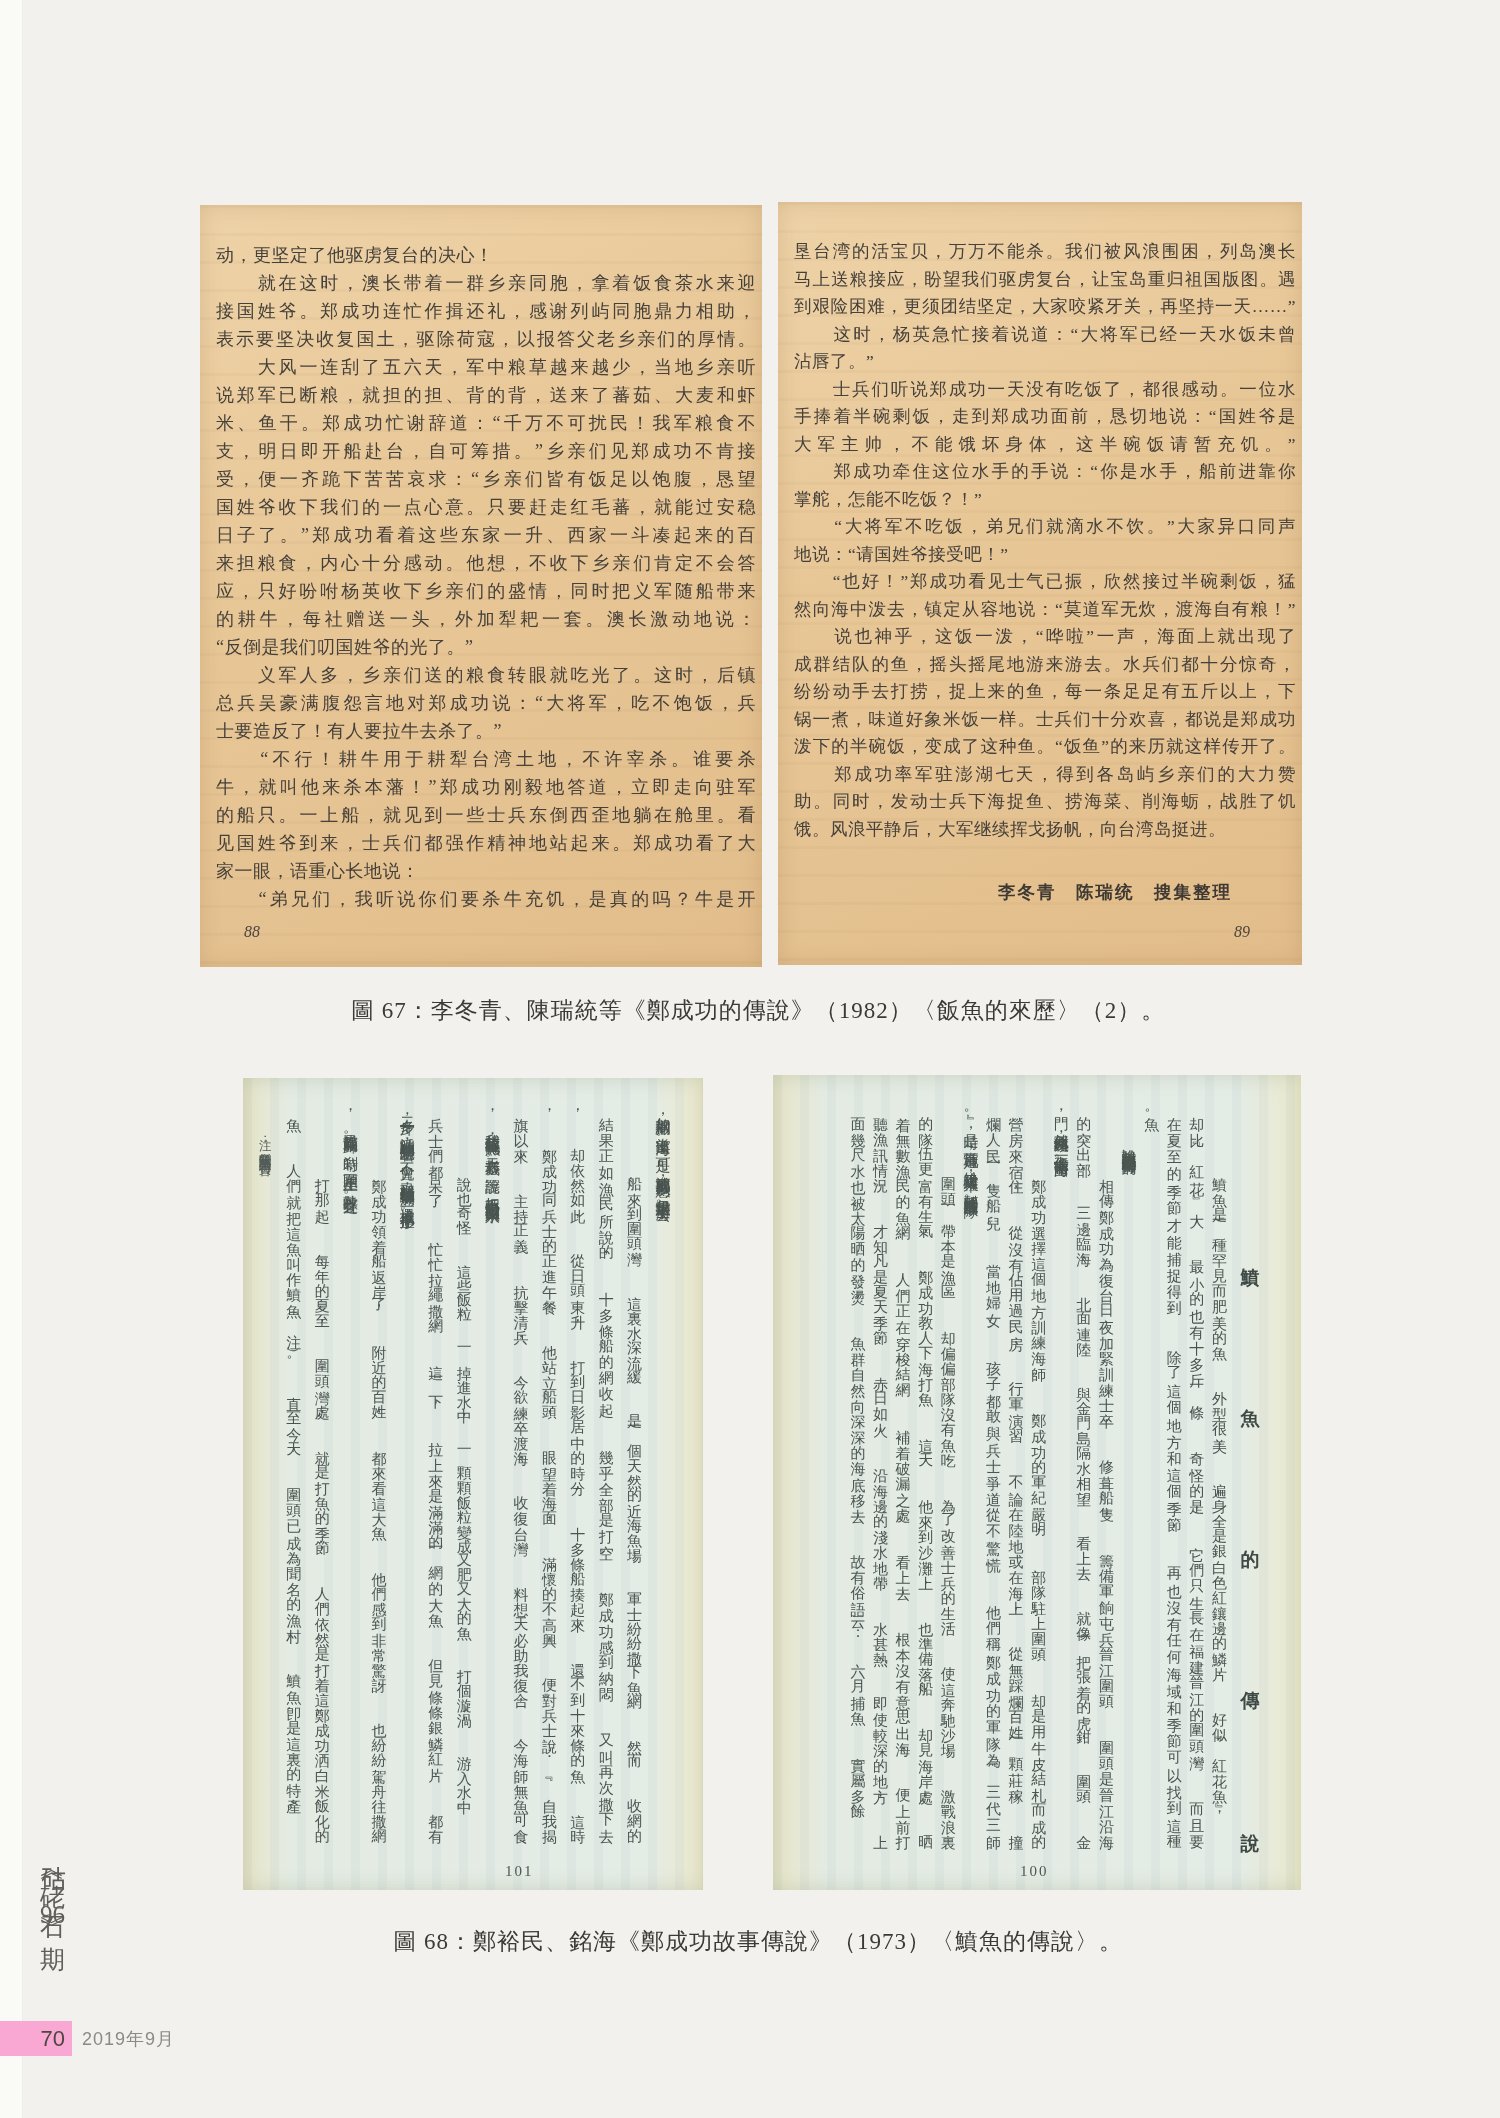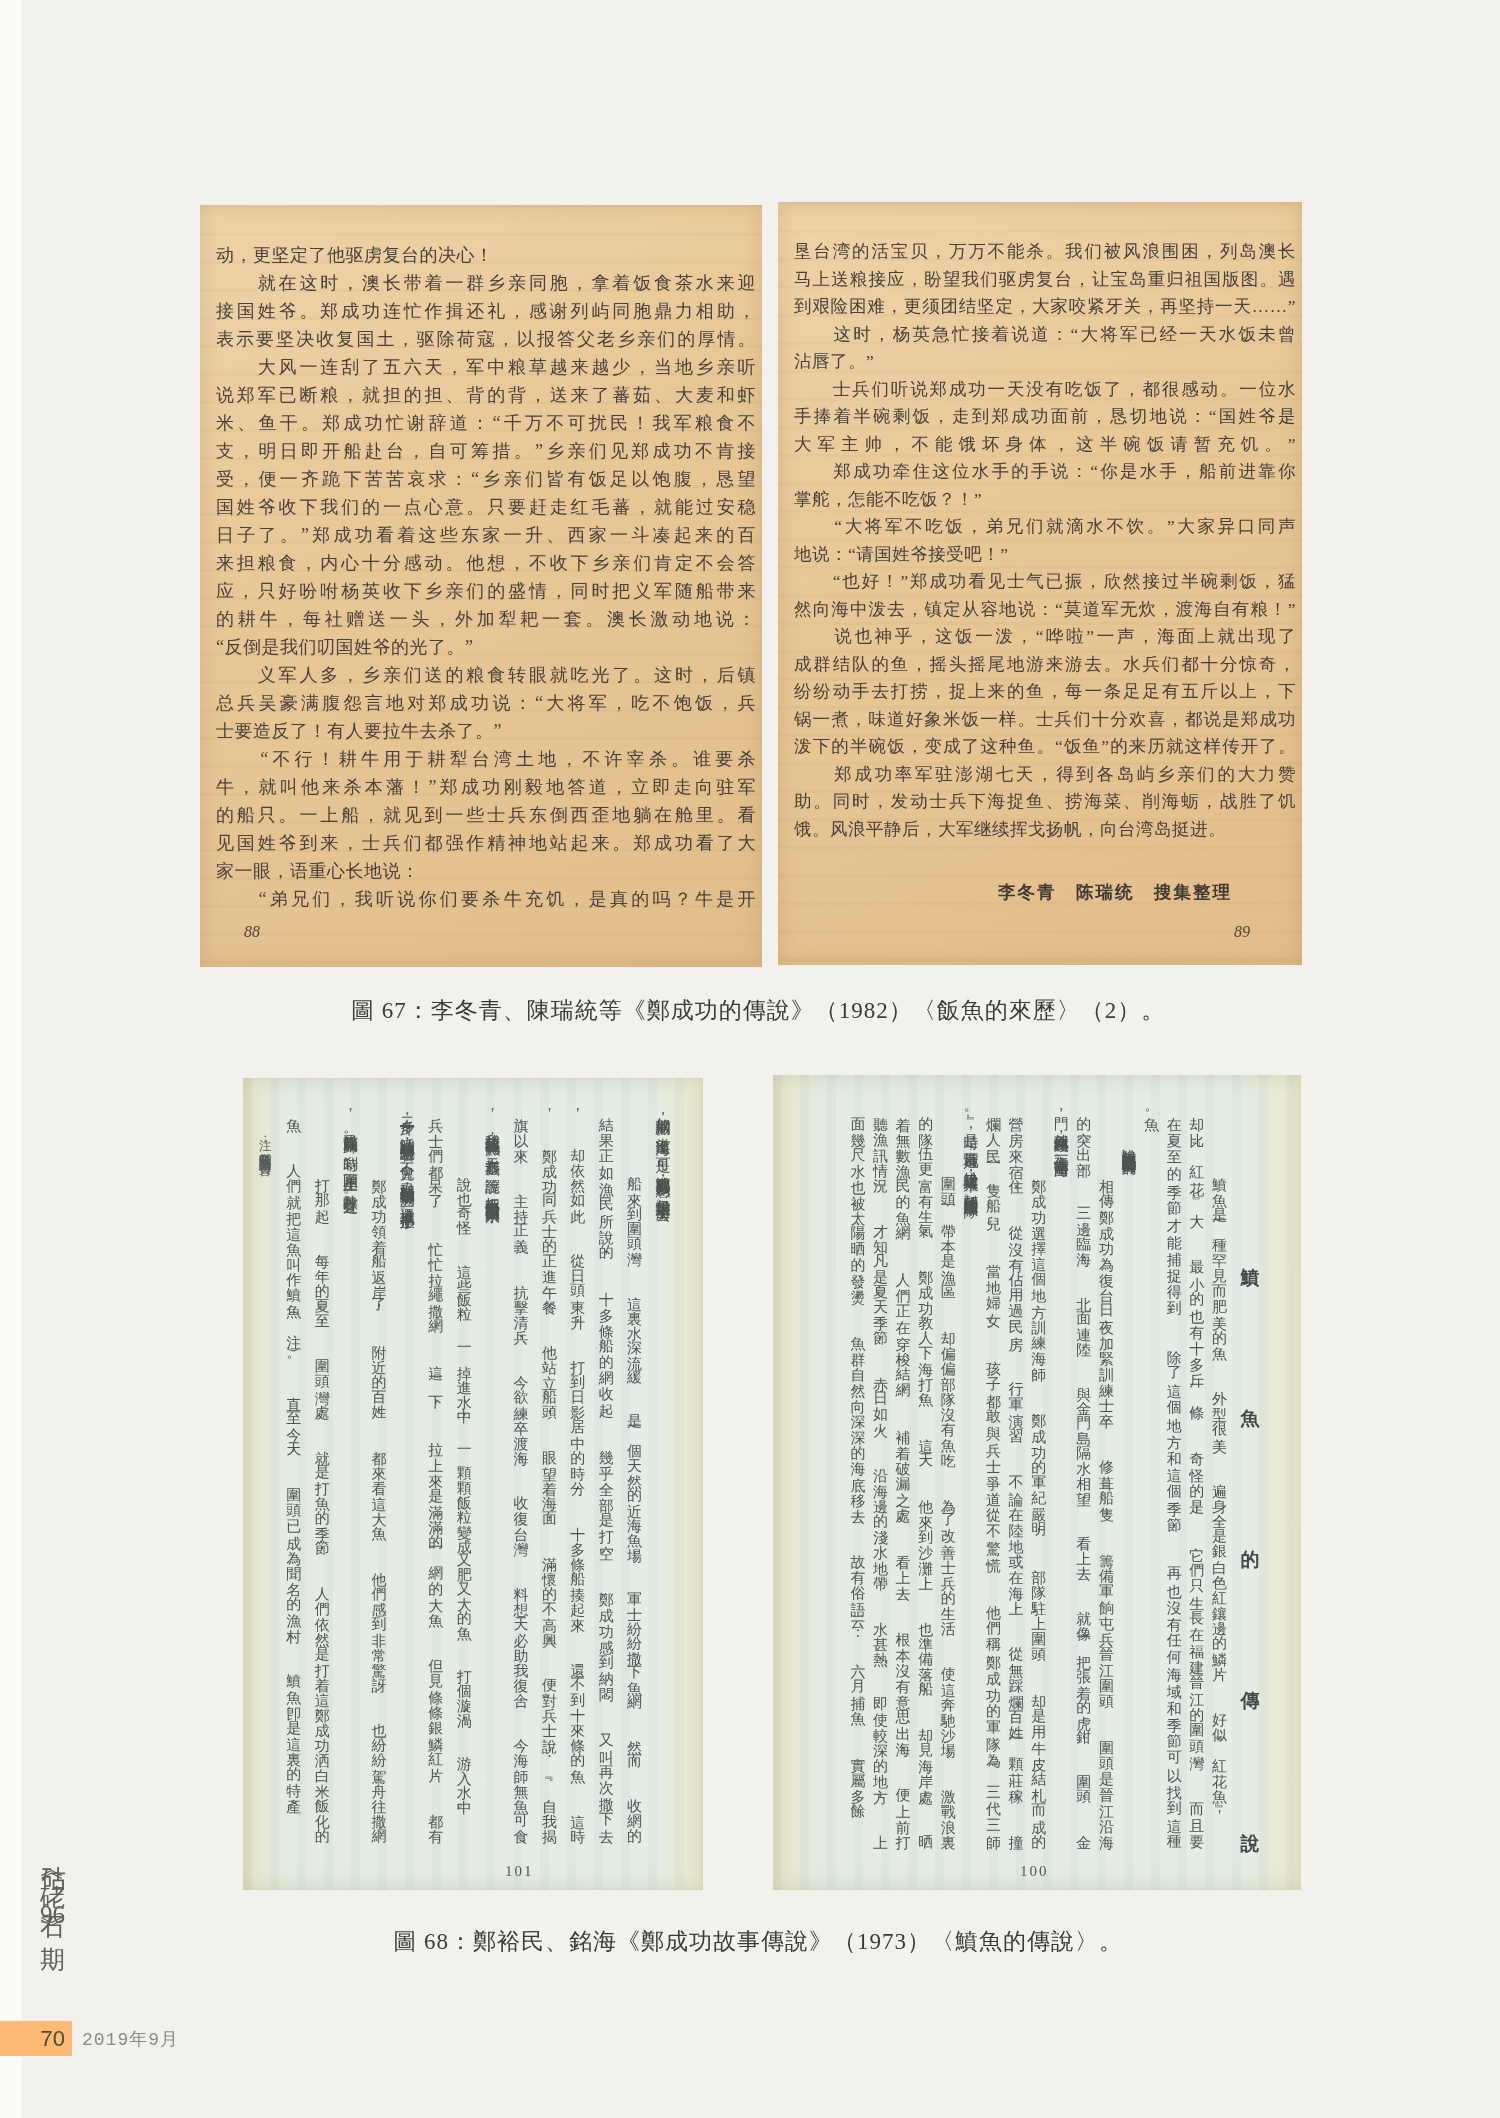--- a/index.html
+++ b/index.html
@@ -76,30 +76,30 @@
   }
   
   .sidebar-title{
     position:absolute;left:36px;top:1862px;height:160px;
     writing-mode:vertical-rl;text-orientation:mixed;
     font-size:25px;color:#5f5e5a;letter-spacing:3px;
   }
   .tcy{text-combine-upright:all;}
   .footer-bar{
     position:absolute;left:0;top:2021px;width:72px;height:35px;
-    background:#fdba74;display:flex;align-items:center;justify-content:flex-end;
+    background:#f9a8d4;display:flex;align-items:center;justify-content:flex-end;
     padding-right:7px;box-sizing:border-box;
   }
   .footer-pageno{
     font-family:"Liberation Sans","DejaVu Sans",sans-serif;
     font-size:22px;color:#4c483f;
   }
   .footer-date{
     position:absolute;left:82px;top:2027px;
-    font-family:Liberation Mono, monospace;
+    font-family:Liberation Sans, sans-serif;
     font-size:18px;color:#8b8a85;letter-spacing:1px;
   }
 </style>
 </head>
 <body>
 
 <div class="sheet-edge"></div>
 
 <div id="page88" class="scan-page tan" style="left:200px;top:205px;width:562px;height:762px;">
   <div class="hpage-text">

